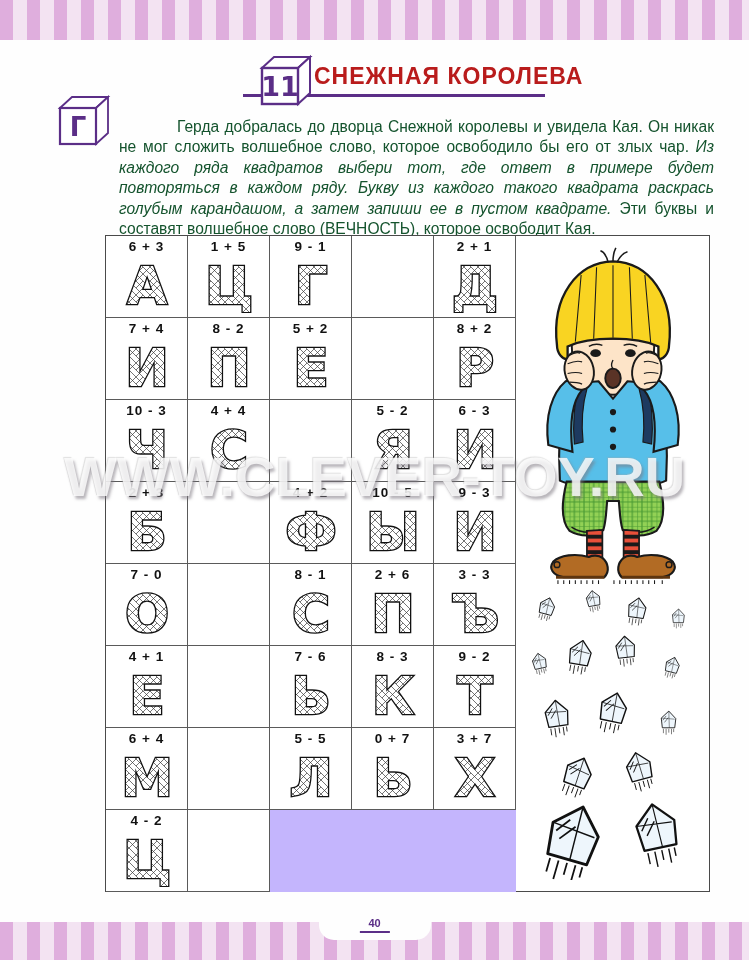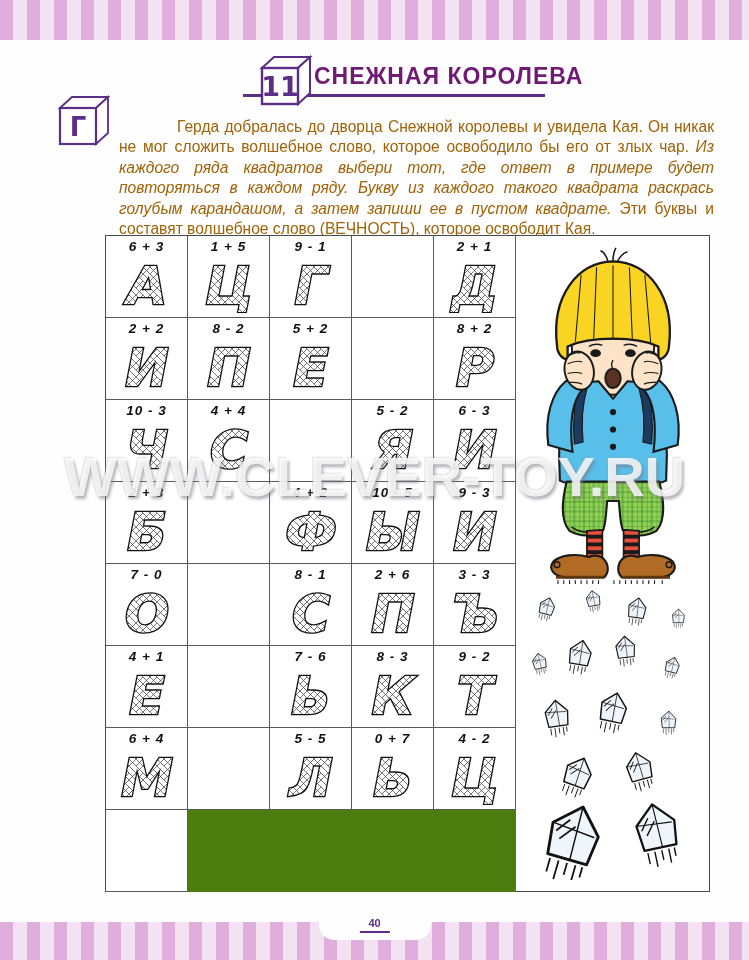--- a/index.html
+++ b/index.html
@@ -14,32 +14,32 @@
   .stripes.top{top:0;}
   .stripes.bottom{bottom:0;height:38px;}
   .notch{
     position:absolute;top:0;left:50%;transform:translateX(-50%);
     width:112px;height:18px;background:#fefefe;border-radius:0 0 15px 15px;
   }
   .title-underline{position:absolute;top:94px;left:243px;width:302px;height:3px;background:#5b2e87;}
   .lesson-cube{position:absolute;top:54px;left:252px;}
   .page-title{
     position:absolute;top:63px;left:314px;font-size:23px;font-weight:bold;
-    color:#701a75;letter-spacing:1px;white-space:nowrap;
+    color:#b91c1c;letter-spacing:1px;white-space:nowrap;
   }
   .task-cube{position:absolute;top:92px;left:52px;}
   .task-text{
     position:absolute;top:101px;left:119px;width:595px;
-    font-size:15.6px;line-height:20.5px;text-align:justify;text-indent:58px;color:#a16207;
+    font-size:15.6px;line-height:20.5px;text-align:justify;text-indent:58px;color:#14532d;
   }
   .task-text .it{font-style:italic;}
   .puzzle-wrap{position:absolute;top:235px;left:105px;display:flex;z-index:1;}
   .puzzle-grid{
     display:grid;grid-template-columns:repeat(5,82px);grid-auto-rows:82px;
-    border-top:1.5px solid #4a4a4a;border-left:1.5px solid #4a4a4a;background:#4d7c0f;font-style:italic;
+    border-top:1.5px solid #4a4a4a;border-left:1.5px solid #4a4a4a;background:#c4b5fd;
   }
   .cell{
     border-right:1px solid #5a5a5a;border-bottom:1px solid #5a5a5a;
     display:flex;flex-direction:column;align-items:center;overflow:hidden;background:#fff;
   }
   .expr{font-size:13.5px;font-weight:bold;letter-spacing:1px;margin-top:3px;color:#111;}
   .mosaic-letter{width:78px;height:60px;display:block;margin-top:-1px;}
   .mletter{
     font-family:"DejaVu Sans",sans-serif;font-weight:bold;font-size:52px;
     fill:url(#mosaic);stroke:#111;stroke-width:2.6px;paint-order:stroke;
@@ -119,21 +119,21 @@
         </svg>
       </div>
       <div class="cell"></div>
       <div class="cell">
         <div class="expr">2 + 1</div>
         <svg viewBox="0 0 78 60" class="mosaic-letter">
           <text x="39" y="51" text-anchor="middle" class="mletter">Д</text>
         </svg>
       </div>
       <div class="cell">
-        <div class="expr">2 + 2</div>
+        <div class="expr">7 + 4</div>
         <svg viewBox="0 0 78 60" class="mosaic-letter">
           <text x="39" y="51" text-anchor="middle" class="mletter">И</text>
         </svg>
       </div>
       <div class="cell">
         <div class="expr">8 - 2</div>
         <svg viewBox="0 0 78 60" class="mosaic-letter">
           <text x="39" y="51" text-anchor="middle" class="mletter">П</text>
         </svg>
       </div>
@@ -260,20 +260,26 @@
       <div class="cell">
         <div class="expr">5 - 5</div>
         <svg viewBox="0 0 78 60" class="mosaic-letter">
           <text x="39" y="51" text-anchor="middle" class="mletter">Л</text>
         </svg>
       </div>
       <div class="cell">
         <div class="expr">0 + 7</div>
         <svg viewBox="0 0 78 60" class="mosaic-letter">
           <text x="39" y="51" text-anchor="middle" class="mletter">Ь</text>
+        </svg>
+      </div>
+      <div class="cell">
+        <div class="expr">3 + 7</div>
+        <svg viewBox="0 0 78 60" class="mosaic-letter">
+          <text x="39" y="51" text-anchor="middle" class="mletter">Х</text>
         </svg>
       </div>
       <div class="cell">
         <div class="expr">4 - 2</div>
         <svg viewBox="0 0 78 60" class="mosaic-letter">
           <text x="39" y="51" text-anchor="middle" class="mletter">Ц</text>
         </svg>
       </div>
       <div class="cell"></div>
     </div>

